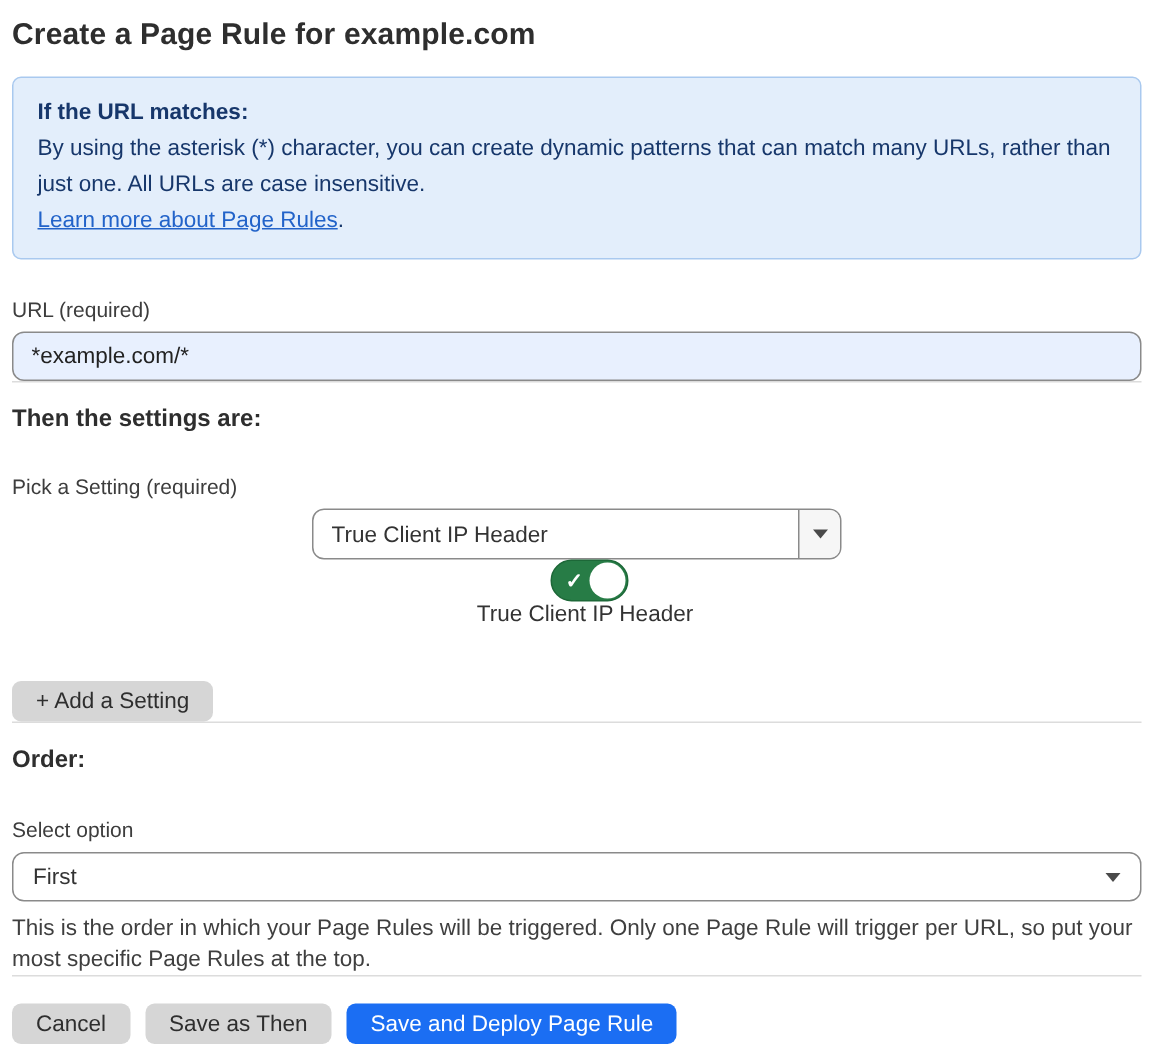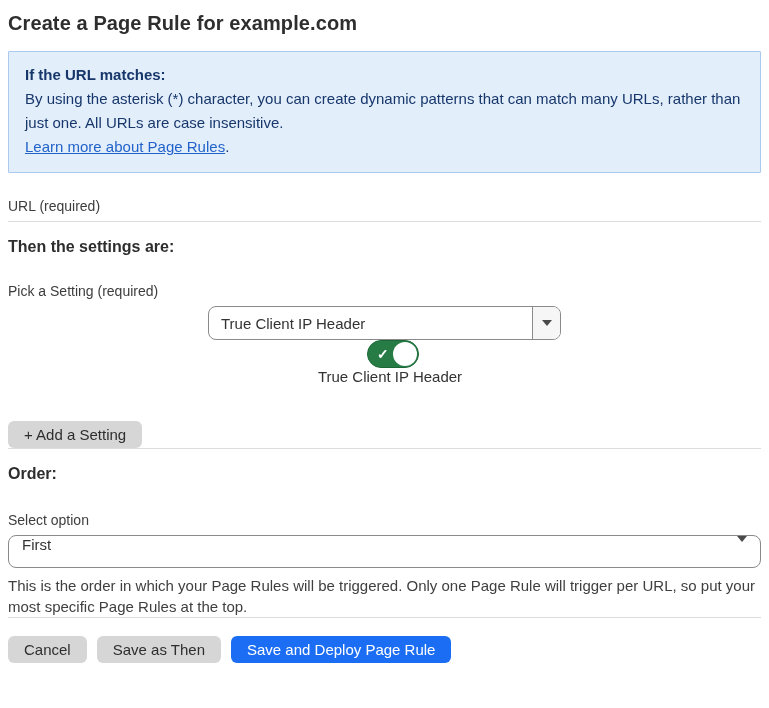--- a/index.html
+++ b/index.html
@@ -15,21 +15,21 @@
     font-size: 20px;
     font-weight: bold;
     color: #2e2e2e;
     margin: 4px 0 16px 0;
     letter-spacing: 0.1px;
   }
   
   .info-box {
     background: #e3eefb;
     border: 1px solid #a9c9ef;
-    border-radius: 1px;
+    border-radius: 6px;
     padding: 11px 16px 13px 16px;
     font-size: 15px;
     line-height: 24px;
     color: #17376b;
   }
   .info-box .info-heading {
     font-weight: bold;
     font-size: 15px;
   }
   .info-link {
@@ -177,21 +177,21 @@
 
   
   .order-label-row { margin-top: 29px; }
   .order-select {
     width: 100%;
     height: 33px;
     background: #ffffff;
     border: 1px solid #8a8a8a;
     border-radius: 8px;
     display: flex;
-    align-items: flex-start;
+    align-items: center;
     justify-content: space-between;
     padding: 0 13px;
     font-size: 15px;
     color: #333333;
     cursor: pointer;
   }
   .order-help {
     font-size: 15px;
     line-height: 21px;
     color: #3f3f3f;
@@ -213,20 +213,21 @@
 
 <div class="info-box">
   <div class="info-heading">If the URL matches:</div>
   <div><span>By using the asterisk (*) character, you can create dynamic patterns that can match many URLs, rather than just one. All URLs are case insensitive.</span><br>
     <span class="info-link">Learn more about Page Rules</span><span class="info-suffix">.</span>
   </div>
 </div>
 
 <div class="url-input-wrap">
   <label class="field-label">URL (required)</label>
+  <input class="url-input" type="text" value="*example.com/*" style="">
 </div>
 
 <hr class="divider divider-1">
 
 <h2 class="section-heading">Then the settings are:</h2>
 
 <div class="settings-label-row">
   <label class="field-label">Pick a Setting (required)</label>
   <div class="setting-row">
     <div class="custom-select">

